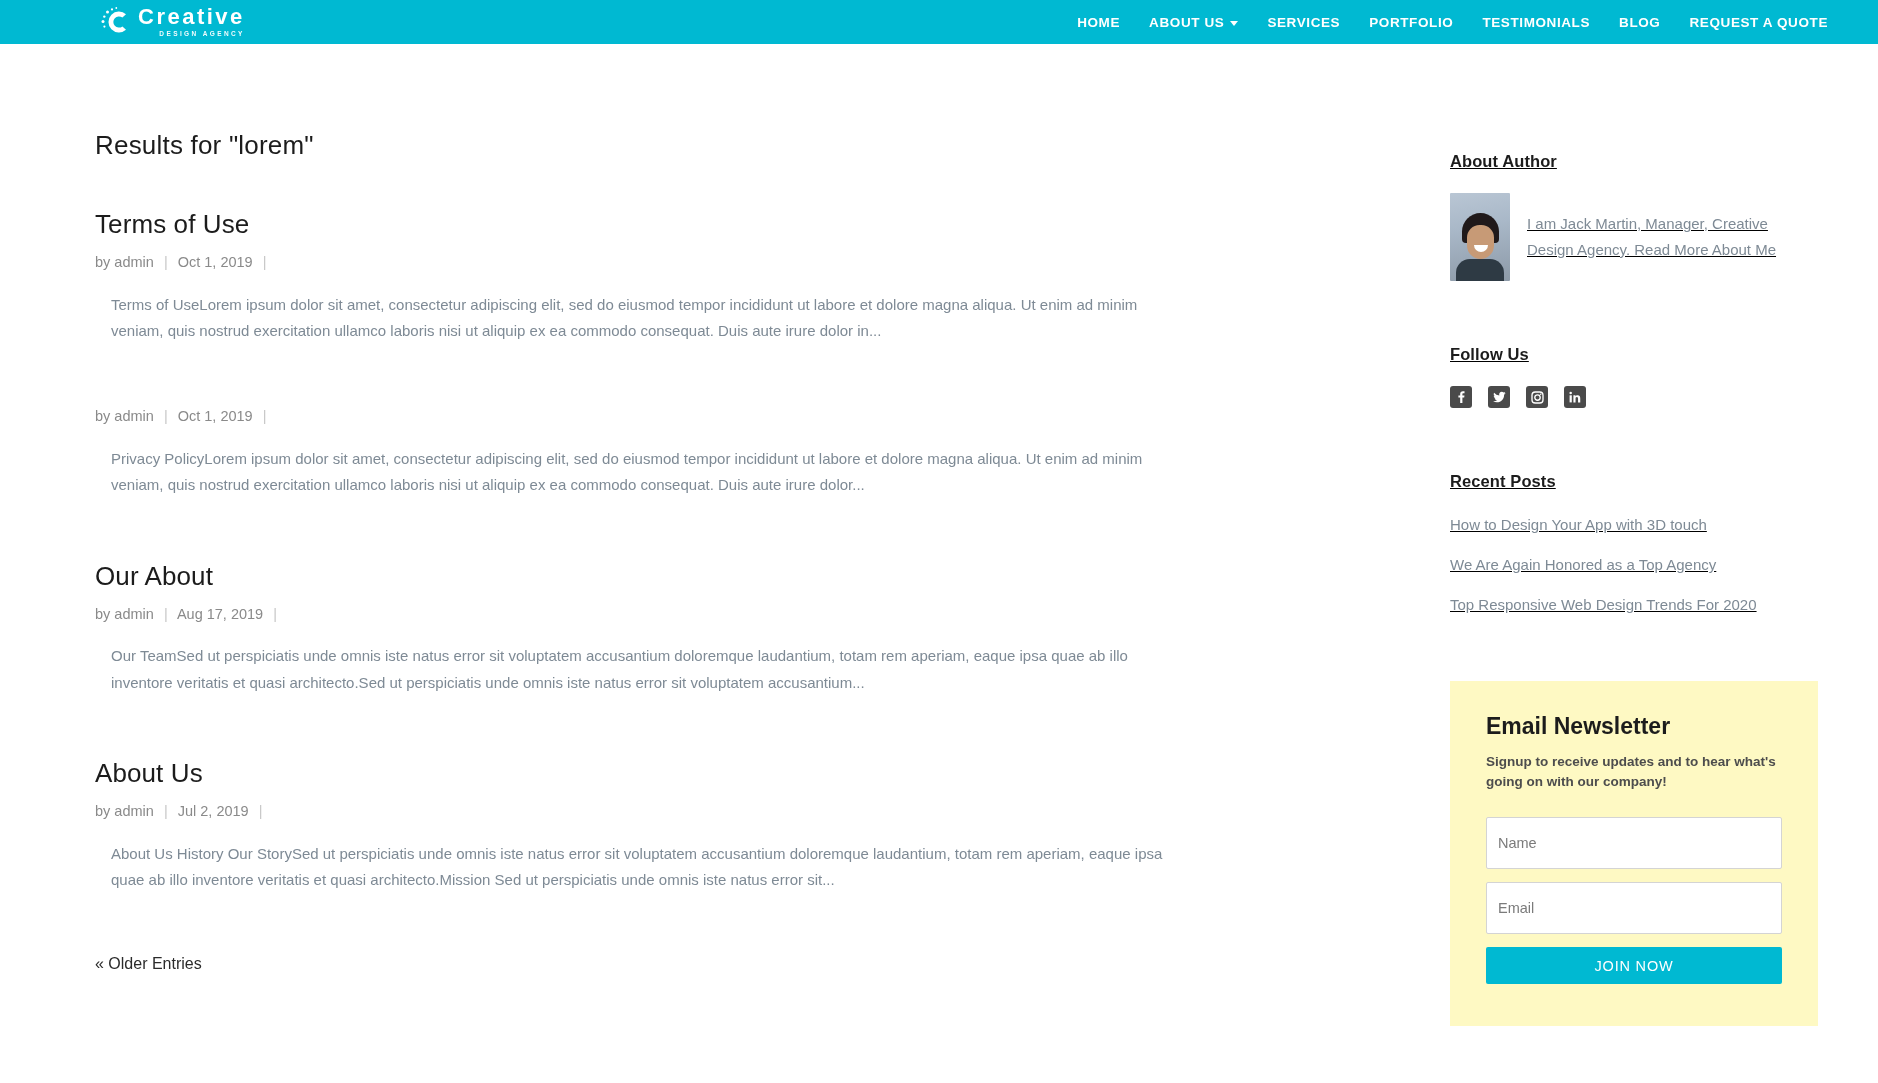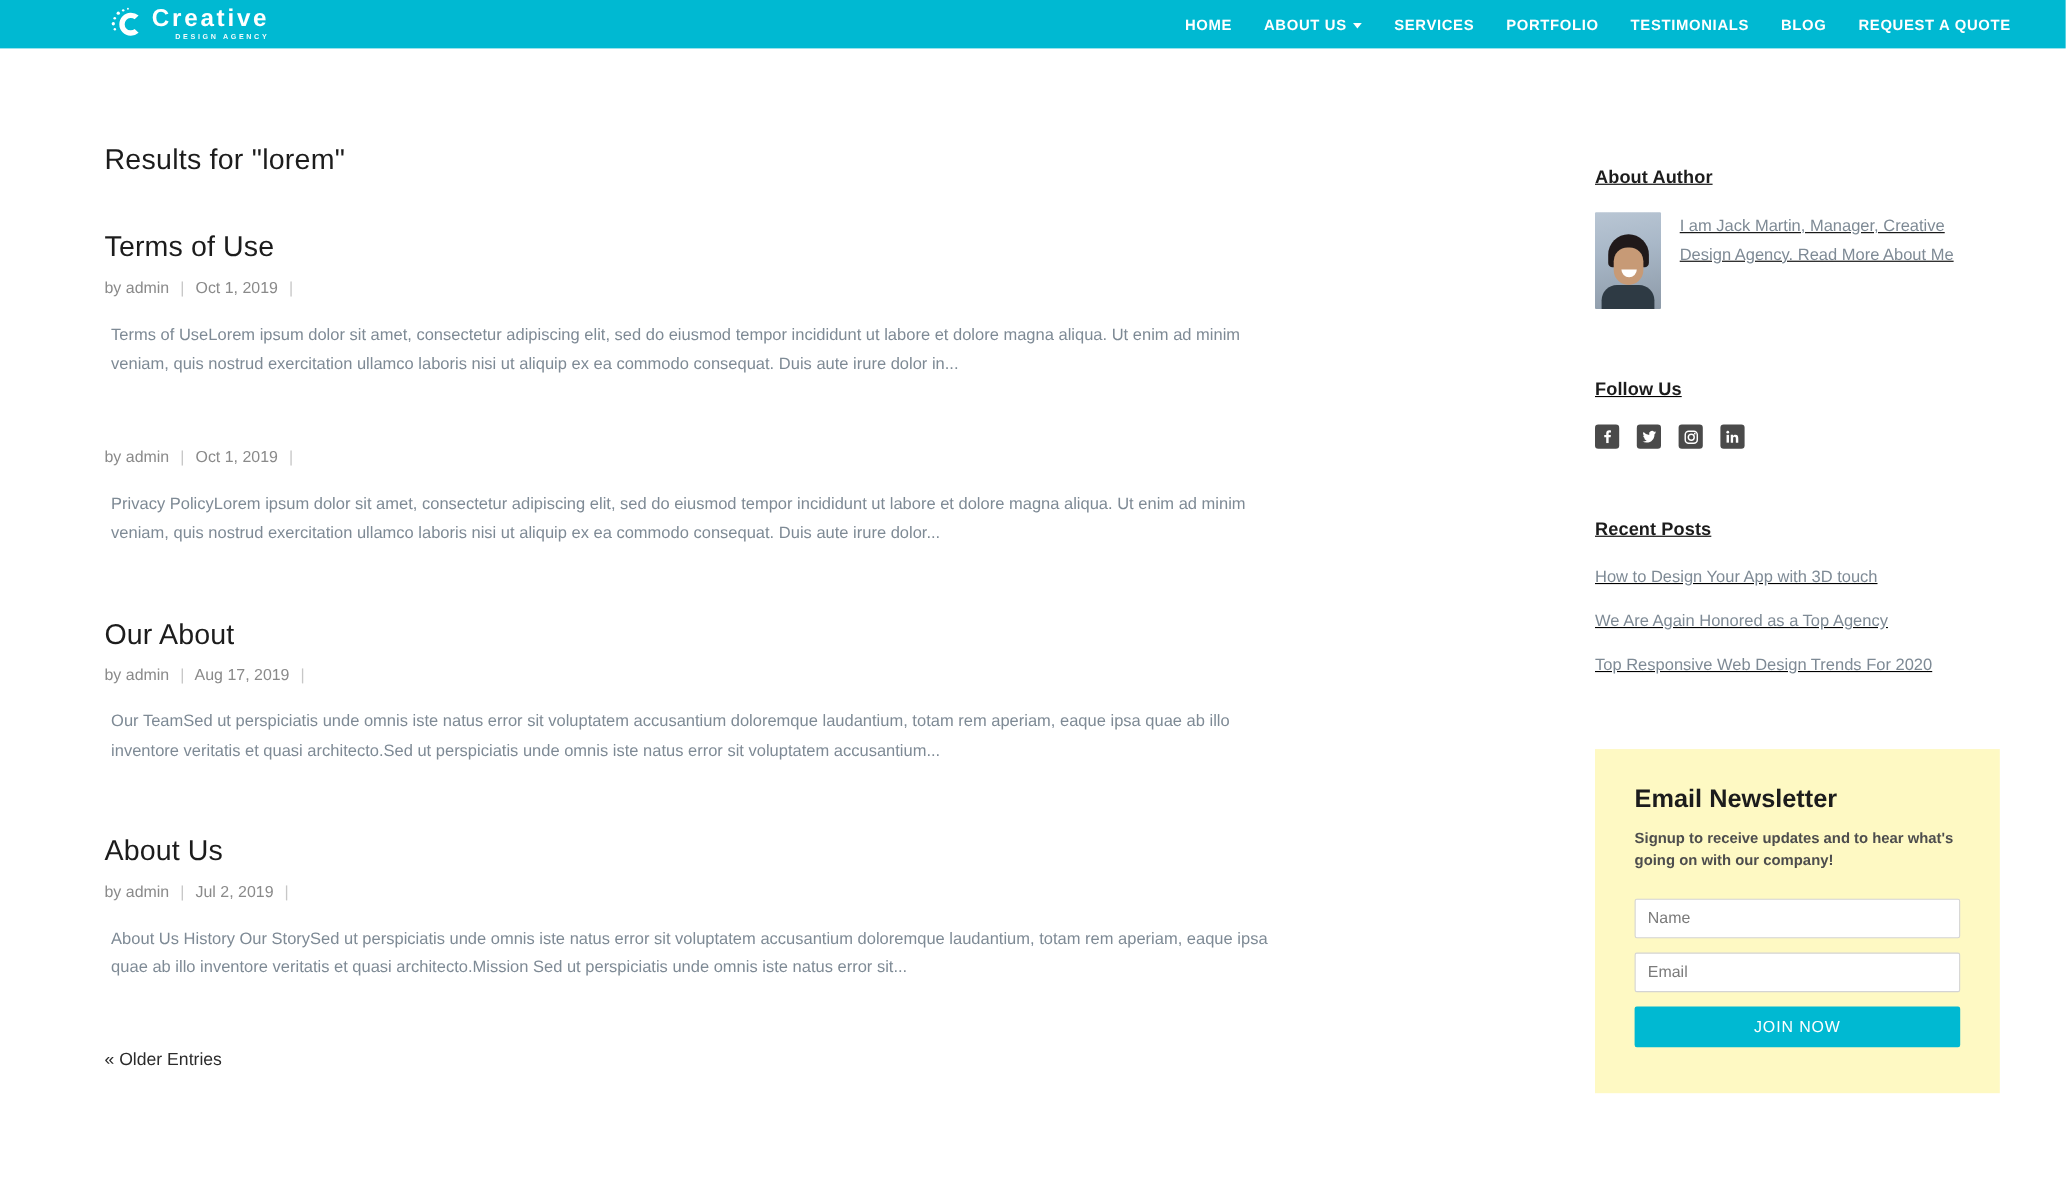--- a/index.html
+++ b/index.html
@@ -113,41 +113,41 @@
     color: #8a8a8a;
     margin: 0 0 18px 0;
     line-height: 1.5;
   }
   .result-meta a { color: #8a8a8a; text-decoration: none; cursor: pointer; }
   .sep { margin: 0 6px; color: #c7c7c7; }
   .result-excerpt {
     font-size: 15px;
     line-height: 1.75;
     color: #7e8a95;
-    margin: 6px;
+    margin: 16px;
     max-width: 1055px;
   }
   .pagination { margin-top: 14px; }
   .older-entries {
     font-size: 16px;
     color: #2b2b2b;
     text-decoration: none;
     cursor: pointer;
   }
 
   
   .widget { margin-bottom: 64px; text-decoration: underline; }
   .widget-title {
     font-size: 16.5px;
     font-weight: 700;
     color: #1c1c1c;
     margin: 0 0 22px 0;
     letter-spacing: .1px;
   }
-  .author-row { display: flex; gap: 17px; align-items: flex-start; }
+  .author-row { display: flex; gap: 17px; align-items: center; }
   .author-photo {
     width: 60px;
     height: 88px;
     flex: 0 0 60px;
     border-radius: 1px;
     overflow: hidden;
     background: linear-gradient(170deg,#b9c6d4 0%, #a9b8c8 38%, #8d9aa8 100%);
     position: relative;
   }
   .author-photo .hair {
@@ -216,21 +216,21 @@
   .newsletter-sub {
     font-size: 13.5px;
     font-weight: 700;
     line-height: 1.45;
     color: #4d4d4d;
     margin: 0 0 26px 0;
   }
   .nl-input {
     display: block;
     width: 100%;
-    height: 36px;
+    height: 52px;
     padding: 6px 11px;
     border: 1px solid #d4d4d4;
     background: #ffffff;
     font-family: "Liberation Sans", sans-serif;
     font-size: 14.5px;
     color: #4d4d4d;
     margin-bottom: 13px;
     border-radius: 2px;
     outline: none;
   }

